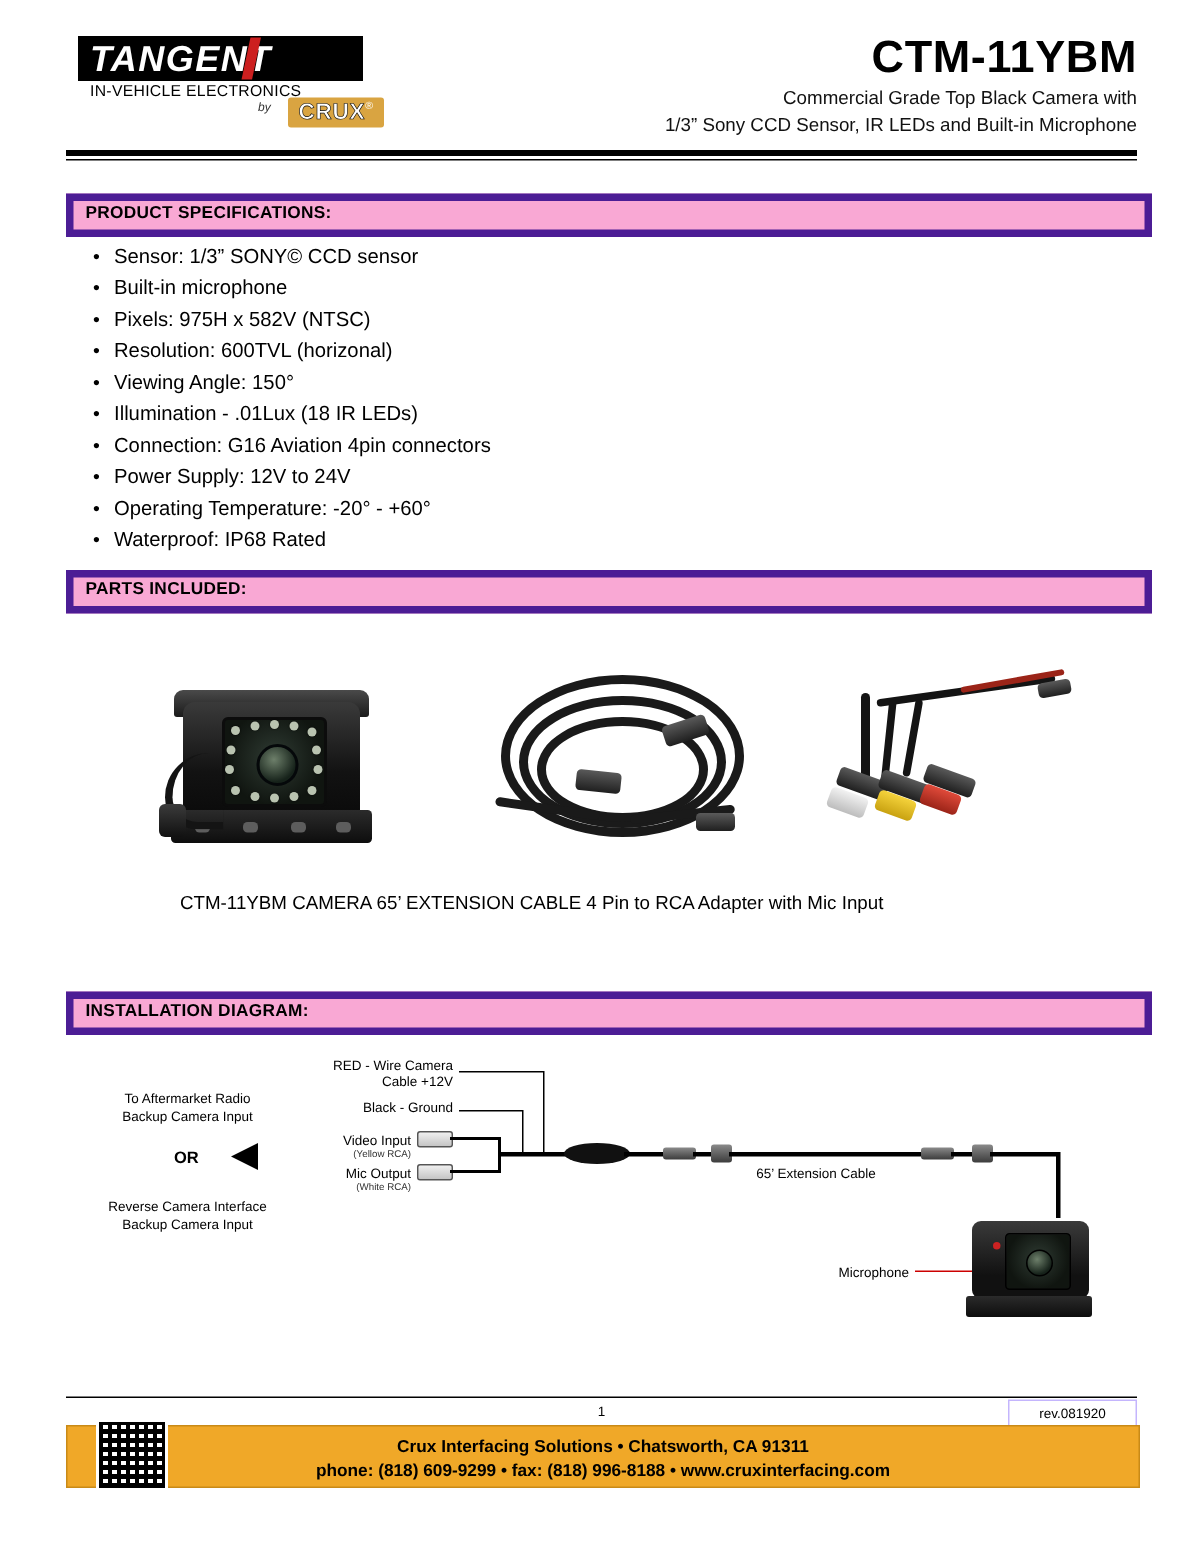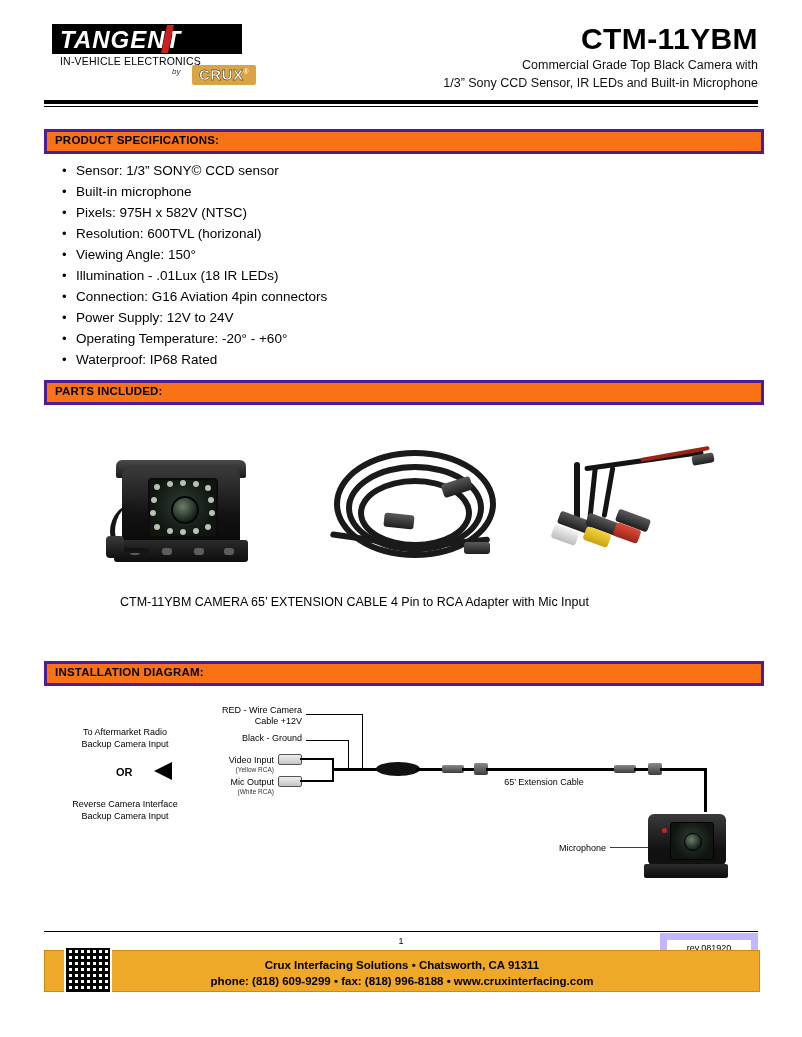--- a/index.html
+++ b/index.html
@@ -114,22 +114,22 @@
     width: 714px; height: 1px;
     background: #000000;
   }
 
   
   .section-bar {
     position: absolute;
     left: 44px;
     width: 714px;
     height: 19px;
-    background: #f97316;
-    border: 3px solid #4c1d95;
+    background: #f9a8d4;
+    border: 5px solid #4c1d95;
     text-align: right;
   }
   .section-bar .label {
     position: absolute;
     left: 8px; top: 2px;
     font-size: 11.5px;
     font-weight: bold;
     color: #000000;
     letter-spacing: 0.2px;
   }
@@ -395,21 +395,21 @@
     position: absolute;
     left: 0; top: 936px;
     width: 802px;
     text-align: center;
     font-size: 9px;
   }
   .rev-box {
     position: absolute;
     right: 44px; top: 933px;
     width: 84px; height: 16px;
-    border: 7px solid #c4b5fd;
+    border: 1px solid #c4b5fd;
     font-size: 9px;
     text-align: center;
     line-height: 16px;
   }
   .footer-bar {
     position: absolute;
     left: 44px; top: 950px;
     width: 714px; height: 40px;
     background: #f0a828;
     border: 1px solid #c98a17;

